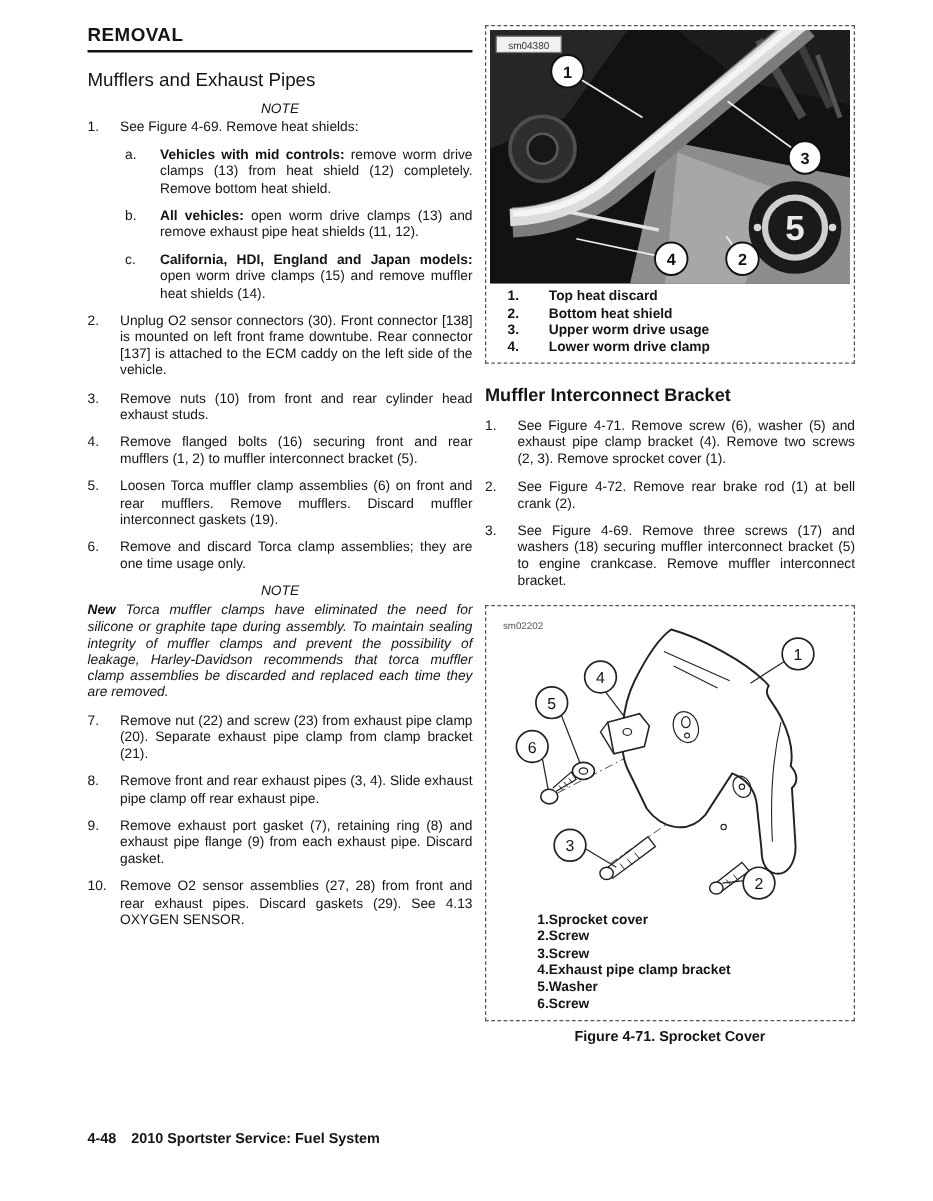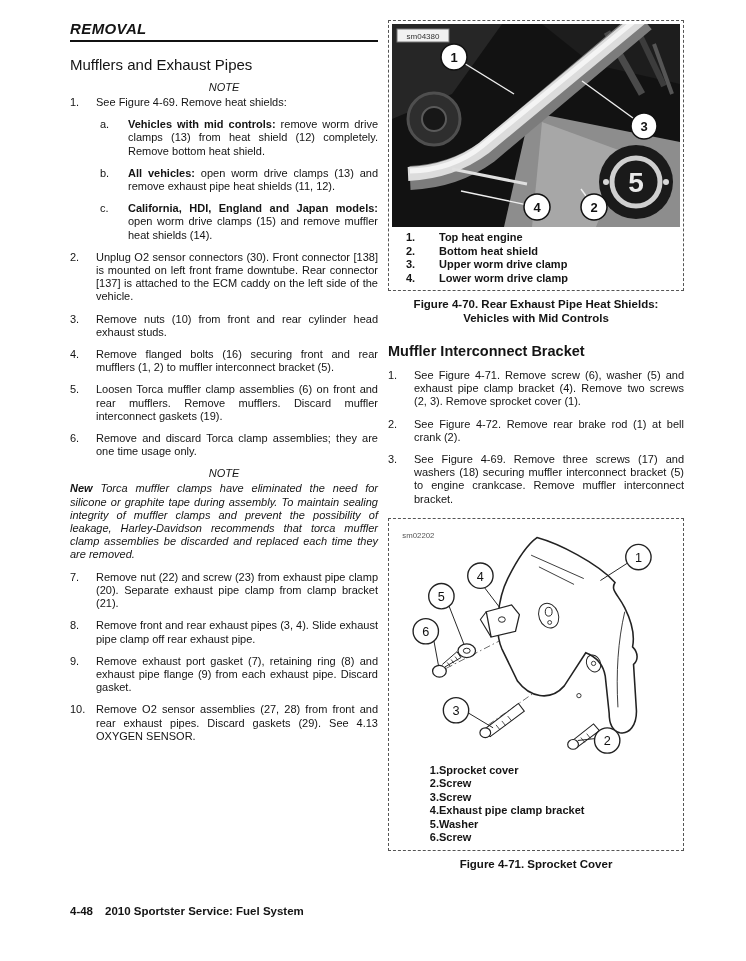--- a/index.html
+++ b/index.html
@@ -2,21 +2,21 @@
 <html><head>
 <meta charset="utf-8">
 <style>
   html,body{margin:0;padding:0;background:#fff;}
   body{width:746px;height:961px;position:relative;overflow:hidden;
        font-family:"Liberation Sans",sans-serif;color:#141414;
        -webkit-font-smoothing:antialiased;}
   .page{position:absolute;inset:0;}
   .col-left{position:absolute;left:70px;top:20px;width:308px;}
   .col-right{position:absolute;left:388px;top:20px;width:296px;}
-  h1.section{font-size:15px;font-weight:bold;margin:0;letter-spacing:.4px;font-style:italic;}
+  h1.section{font-size:15px;font-weight:bold;margin:0;letter-spacing:.4px;}
   .rule{height:2px;background:#111;margin:3px 0 14px 0;width:100%;}
   h2.sub{font-size:15px;font-weight:normal;margin:0 0 8px 0;}
   .note-label{font-size:11px;font-style:italic;text-align:center;margin:4px 0 3px 0;}
   p.note{font-size:11px;font-style:italic;line-height:13.2px;text-align:justify;margin:0 0 9px 0;}
   p.note b{font-weight:bold;}
   .steps{font-size:11px;line-height:13.2px;}
   .step{display:flex;margin:0 0 9px 0;}
   .step .num{flex:0 0 26px;}
   .step-body{flex:1;}
   .step-text{text-align:justify;}
@@ -179,37 +179,36 @@
           <text x="145" y="188" text-anchor="middle" font-size="13" font-weight="bold" fill="#111" font-family="Liberation Sans, sans-serif">4</text>
         </g>
         <g>
           <circle cx="202" cy="183" r="13" fill="#fff" stroke="#111" stroke-width="1.5"></circle>
           <text x="202" y="188" text-anchor="middle" font-size="13" font-weight="bold" fill="#111" font-family="Liberation Sans, sans-serif">2</text>
         </g>
       </svg>
       <div class="legend">
           <div class="legend-row">
             <span class="lnum">1.</span>
-            <span class="llabel">Top heat engine</span>
+            <span class="llabel">Top heat discard</span>
           </div>
           <div class="legend-row">
             <span class="lnum">2.</span>
             <span class="llabel">Bottom heat shield</span>
           </div>
           <div class="legend-row">
             <span class="lnum">3.</span>
-            <span class="llabel">Upper worm drive clamp</span>
+            <span class="llabel">Upper worm drive usage</span>
           </div>
           <div class="legend-row">
             <span class="lnum">4.</span>
             <span class="llabel">Lower worm drive clamp</span>
           </div>
         </div>
     </div>
-    <div class="caption">Figure 4-70. Rear Exhaust Pipe Heat Shields: Vehicles with Mid Controls</div>
 
     <h2 class="sub-right">Muffler Interconnect Bracket</h2>
     <div class="steps">
         <div class="step">
           <span class="num">1.</span>
           <div class="step-body">
             <div class="step-text">See Figure 4-71. Remove screw (6), washer (5) and exhaust pipe clamp bracket (4). Remove two screws (2, 3). Remove sprocket cover (1).</div>
           </div>
         </div>
         <div class="step">

